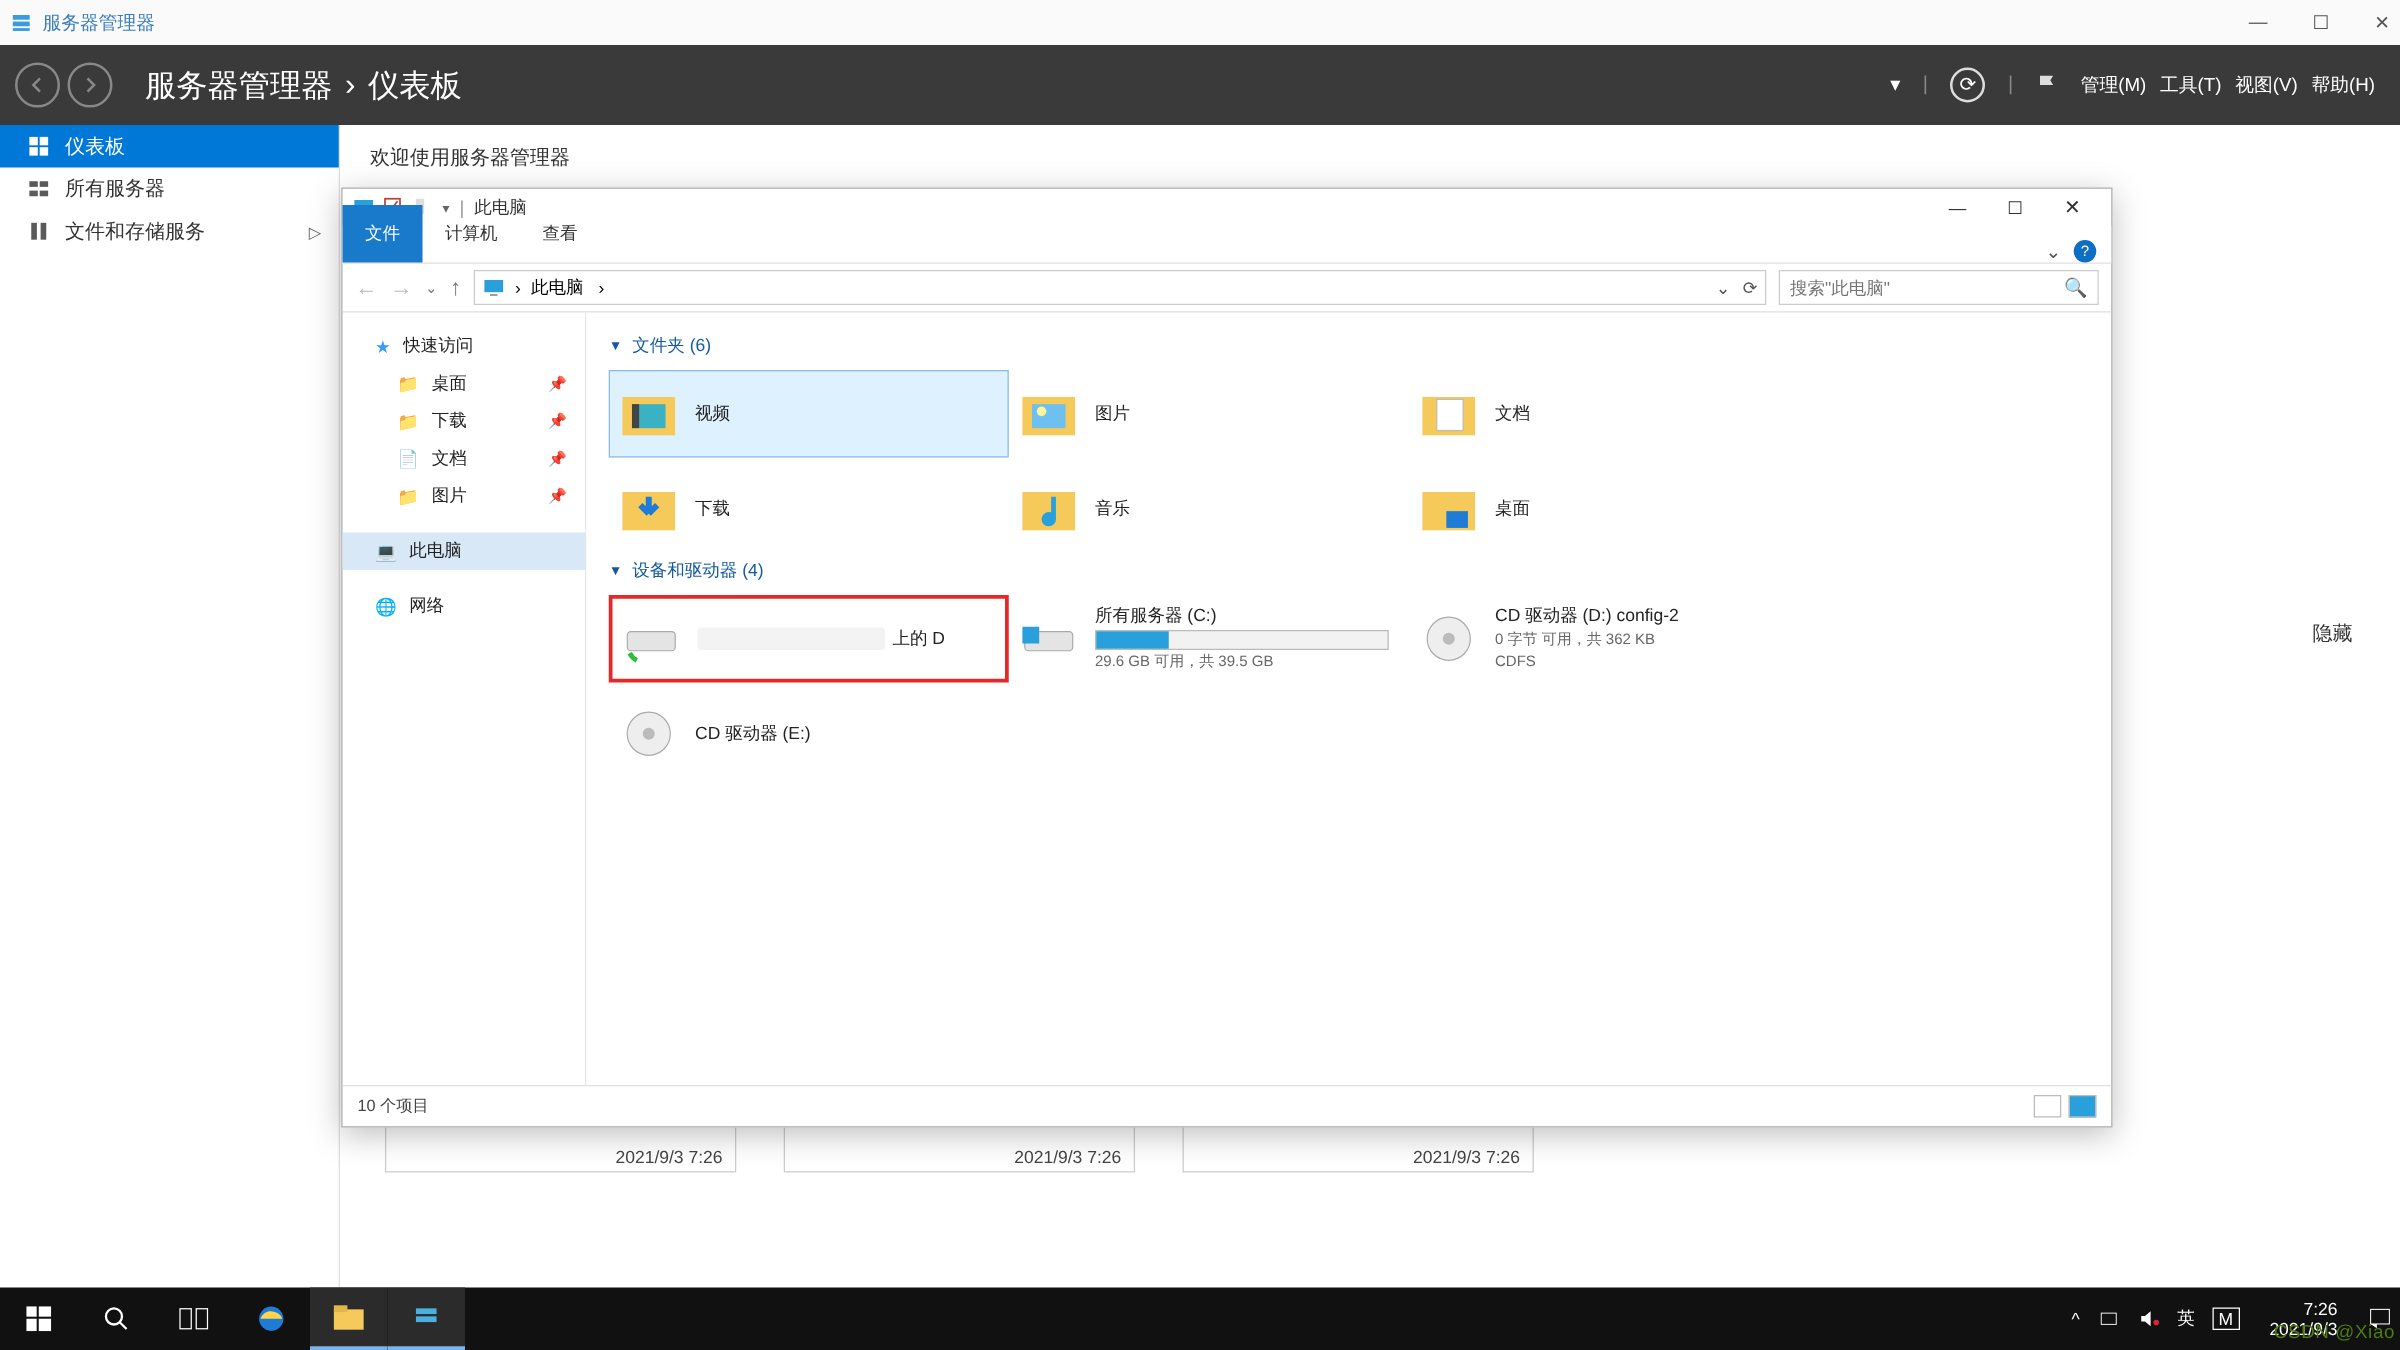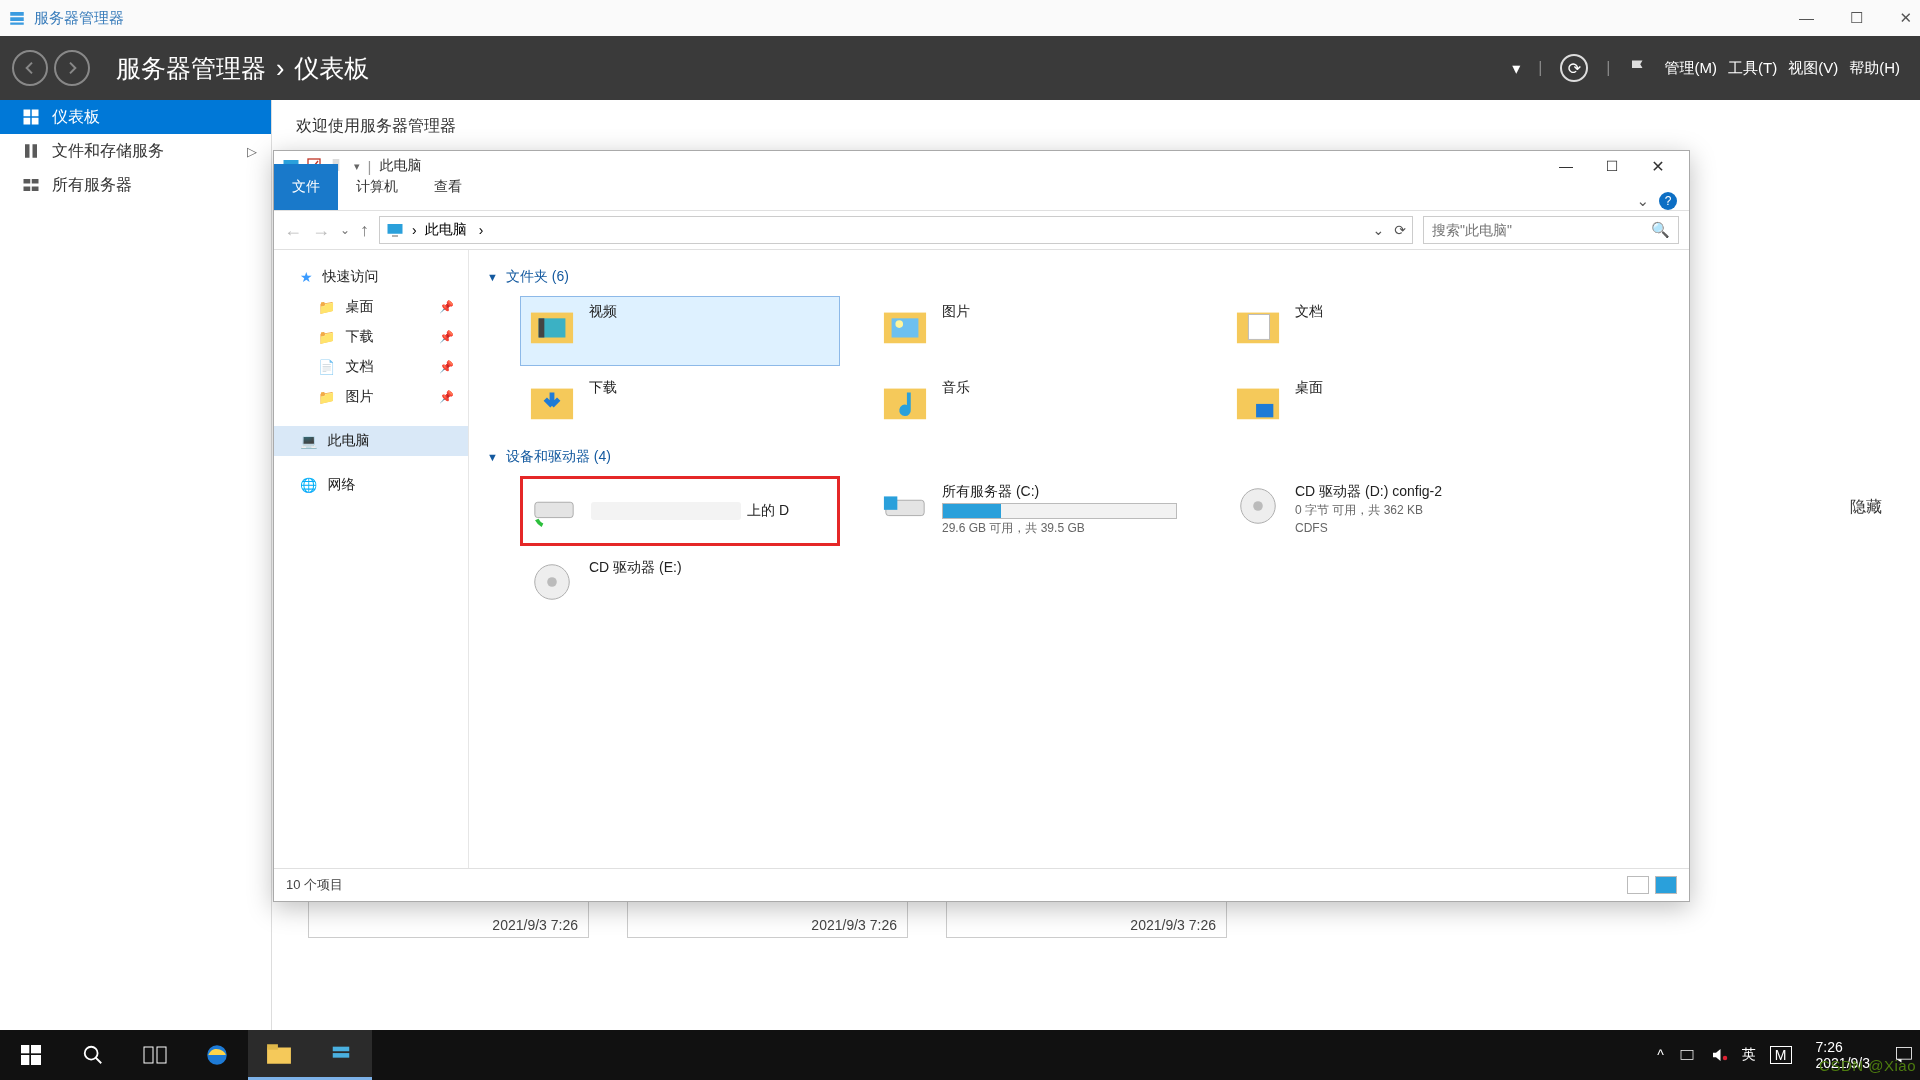--- a/index.html
+++ b/index.html
@@ -68,40 +68,40 @@
 .fe-nav-item.sub { padding-left:44px; }
 .fe-nav-item.sel { background:#d9e8f7; }
 .fe-nav-item .pin{position:absolute;right:14px;color:#8aa5c4;font-size:12px;}
 .fe-nav-item .star{color:#3a9bff;}
 .fe-nav-spacer{height:14px;}
 
 .fe-main { flex:1; padding:12px 18px; overflow:auto; }
 .fe-group-head { font-size:14px; color:#13599f; margin:6px 0 10px; display:flex; align-items:center; gap:8px; }
 .fe-group-head .tri{font-size:11px;}
 .fe-grid { display:flex; flex-wrap:wrap; gap:6px 0; }
-.fe-item { width:320px; height:70px; display:flex; gap:14px; padding:6px 8px; border:1px solid transparent;margin-left:33px;}
+.fe-item { width:320px; height:70px; display:flex; align-items:center; gap:14px; padding:6px 8px; border:1px solid transparent;}
 .fe-item.sel { border:1px solid #8db9e8; background:#def1ff; }
 .fe-item.highlight { border:3px solid #e52828; }
 .fe-item .fic { width:46px;height:46px; flex-shrink:0;}
 .fe-item .lbl { font-size:14px; color:#222; }
 .fe-item .meta { font-size:12px; color:#666; line-height:1.5;}
 .fe-drive-bar { width:235px;height:16px;border:1px solid #bbb;background:#f2f2f2;position:relative;margin-top:2px;}
 .fe-drive-bar .fill{position:absolute;left:0;top:0;bottom:0;background:#2aa0db;width:25%;}
 .fe-drive-redacted { width:150px;height:18px;background:#f3f3f3;border-radius:3px;margin-right:6px;}
 
 .fe-status { height:28px; border-top:1px solid #e0e0e0; display:flex; align-items:center; padding:16px 12px; font-size:13px; color:#444;}
 .fe-status .viewbtns{margin-left:auto;display:flex;gap:6px;}
 .fe-status .viewbtns span{width:22px;height:18px;border:1px solid #bbb;display:inline-block;}
 
 
 .taskbar { position:absolute; bottom:0; left:0; right:0; height:50px; background:#111; display:flex; align-items:center; color:#fff; }
 .tb-btn { width:62px; height:50px; display:flex; align-items:center; justify-content:center; }
 .tb-btn.active { background:#2b2b2b; border-bottom:3px solid #7db2e8;}
 .tb-tray { margin-left:auto; display:flex; align-items:center; gap:14px; padding-right:6px; font-size:14px;}
-.tb-clock { line-height:1.15; font-size:14px; padding:0 10px;}
+.tb-clock { text-align:right; line-height:1.15; font-size:14px; padding:0 10px;}
 .tb-watermark{position:absolute;right:4px;bottom:6px;color:#4d7c0f;font-size:15px;letter-spacing:.5px;}
 
 
 svg{display:block;}
 </style>
 </head>
 <body>
 
 <div class="sm-titlebar">
   <span class="icon">
@@ -165,37 +165,37 @@
             <rect x="13" y="2" width="9" height="9" fill="#fff"></rect>
             <rect x="2" y="13" width="9" height="9" fill="#fff"></rect>
             <rect x="13" y="13" width="9" height="9" fill="#fff"></rect>
           </svg>
         </span>
       <span>仪表板</span>
     </div>
     <div class="sm-side-item">
       <span class="ic">
           <svg viewBox="0 0 24 24" width="18" height="18">
-            <rect x="4" y="3" width="6" height="18" fill="#5a5a5a"></rect>
-            <rect x="14" y="3" width="6" height="18" fill="#5a5a5a"></rect>
-          </svg>
-        </span>
-      <span>文件和存储服务</span>
-      <span class="arrow-r">▷</span>
-    </div>
-    <div class="sm-side-item">
-      <span class="ic">
-          <svg viewBox="0 0 24 24" width="18" height="18">
             <rect x="2" y="4" width="9" height="6" fill="#5a5a5a"></rect>
             <rect x="13" y="4" width="9" height="6" fill="#5a5a5a"></rect>
             <rect x="2" y="14" width="9" height="6" fill="#5a5a5a"></rect>
             <rect x="13" y="14" width="9" height="6" fill="#5a5a5a"></rect>
           </svg>
         </span>
       <span>所有服务器</span>
+    </div>
+    <div class="sm-side-item">
+      <span class="ic">
+          <svg viewBox="0 0 24 24" width="18" height="18">
+            <rect x="4" y="3" width="6" height="18" fill="#5a5a5a"></rect>
+            <rect x="14" y="3" width="6" height="18" fill="#5a5a5a"></rect>
+          </svg>
+        </span>
+      <span>文件和存储服务</span>
+      <span class="arrow-r">▷</span>
     </div>
   </nav>
   <div class="sm-content">
     <div class="sm-welcome">欢迎使用服务器管理器</div>
   </div>
 </div>
 
 <div class="sm-bottom-cards">
   <div class="sm-card">
       <span>2021/9/3 7:26</span>

